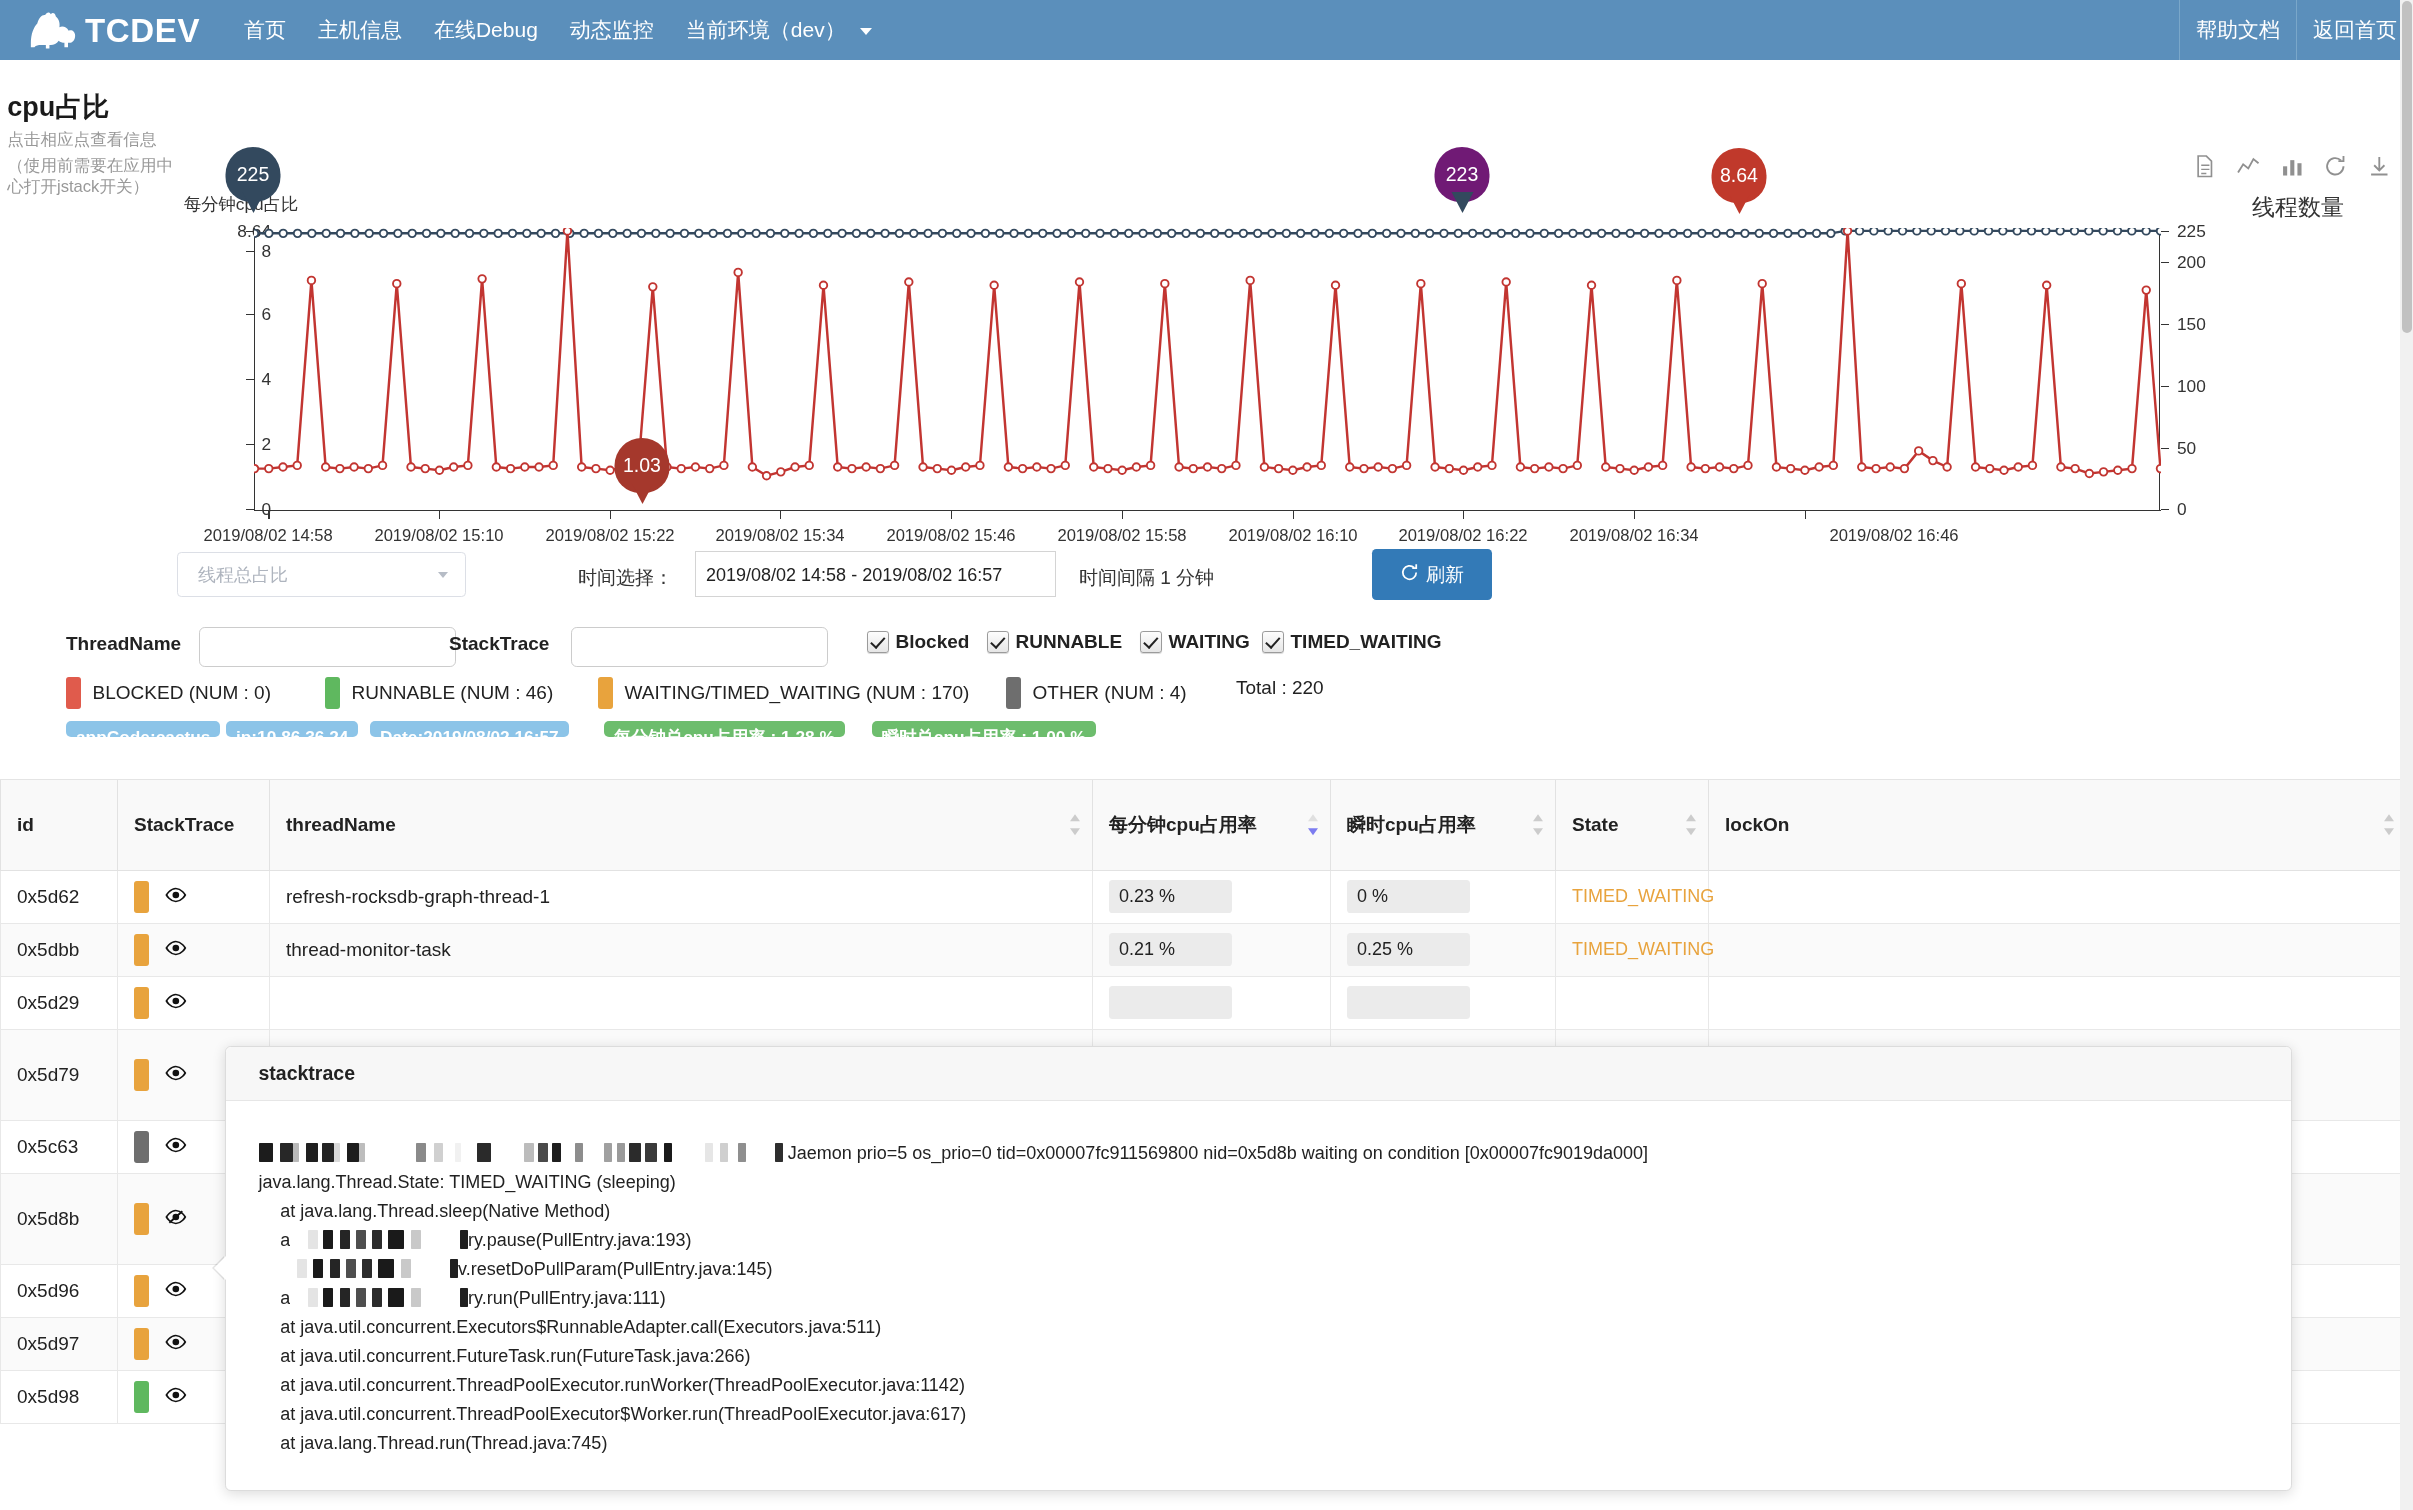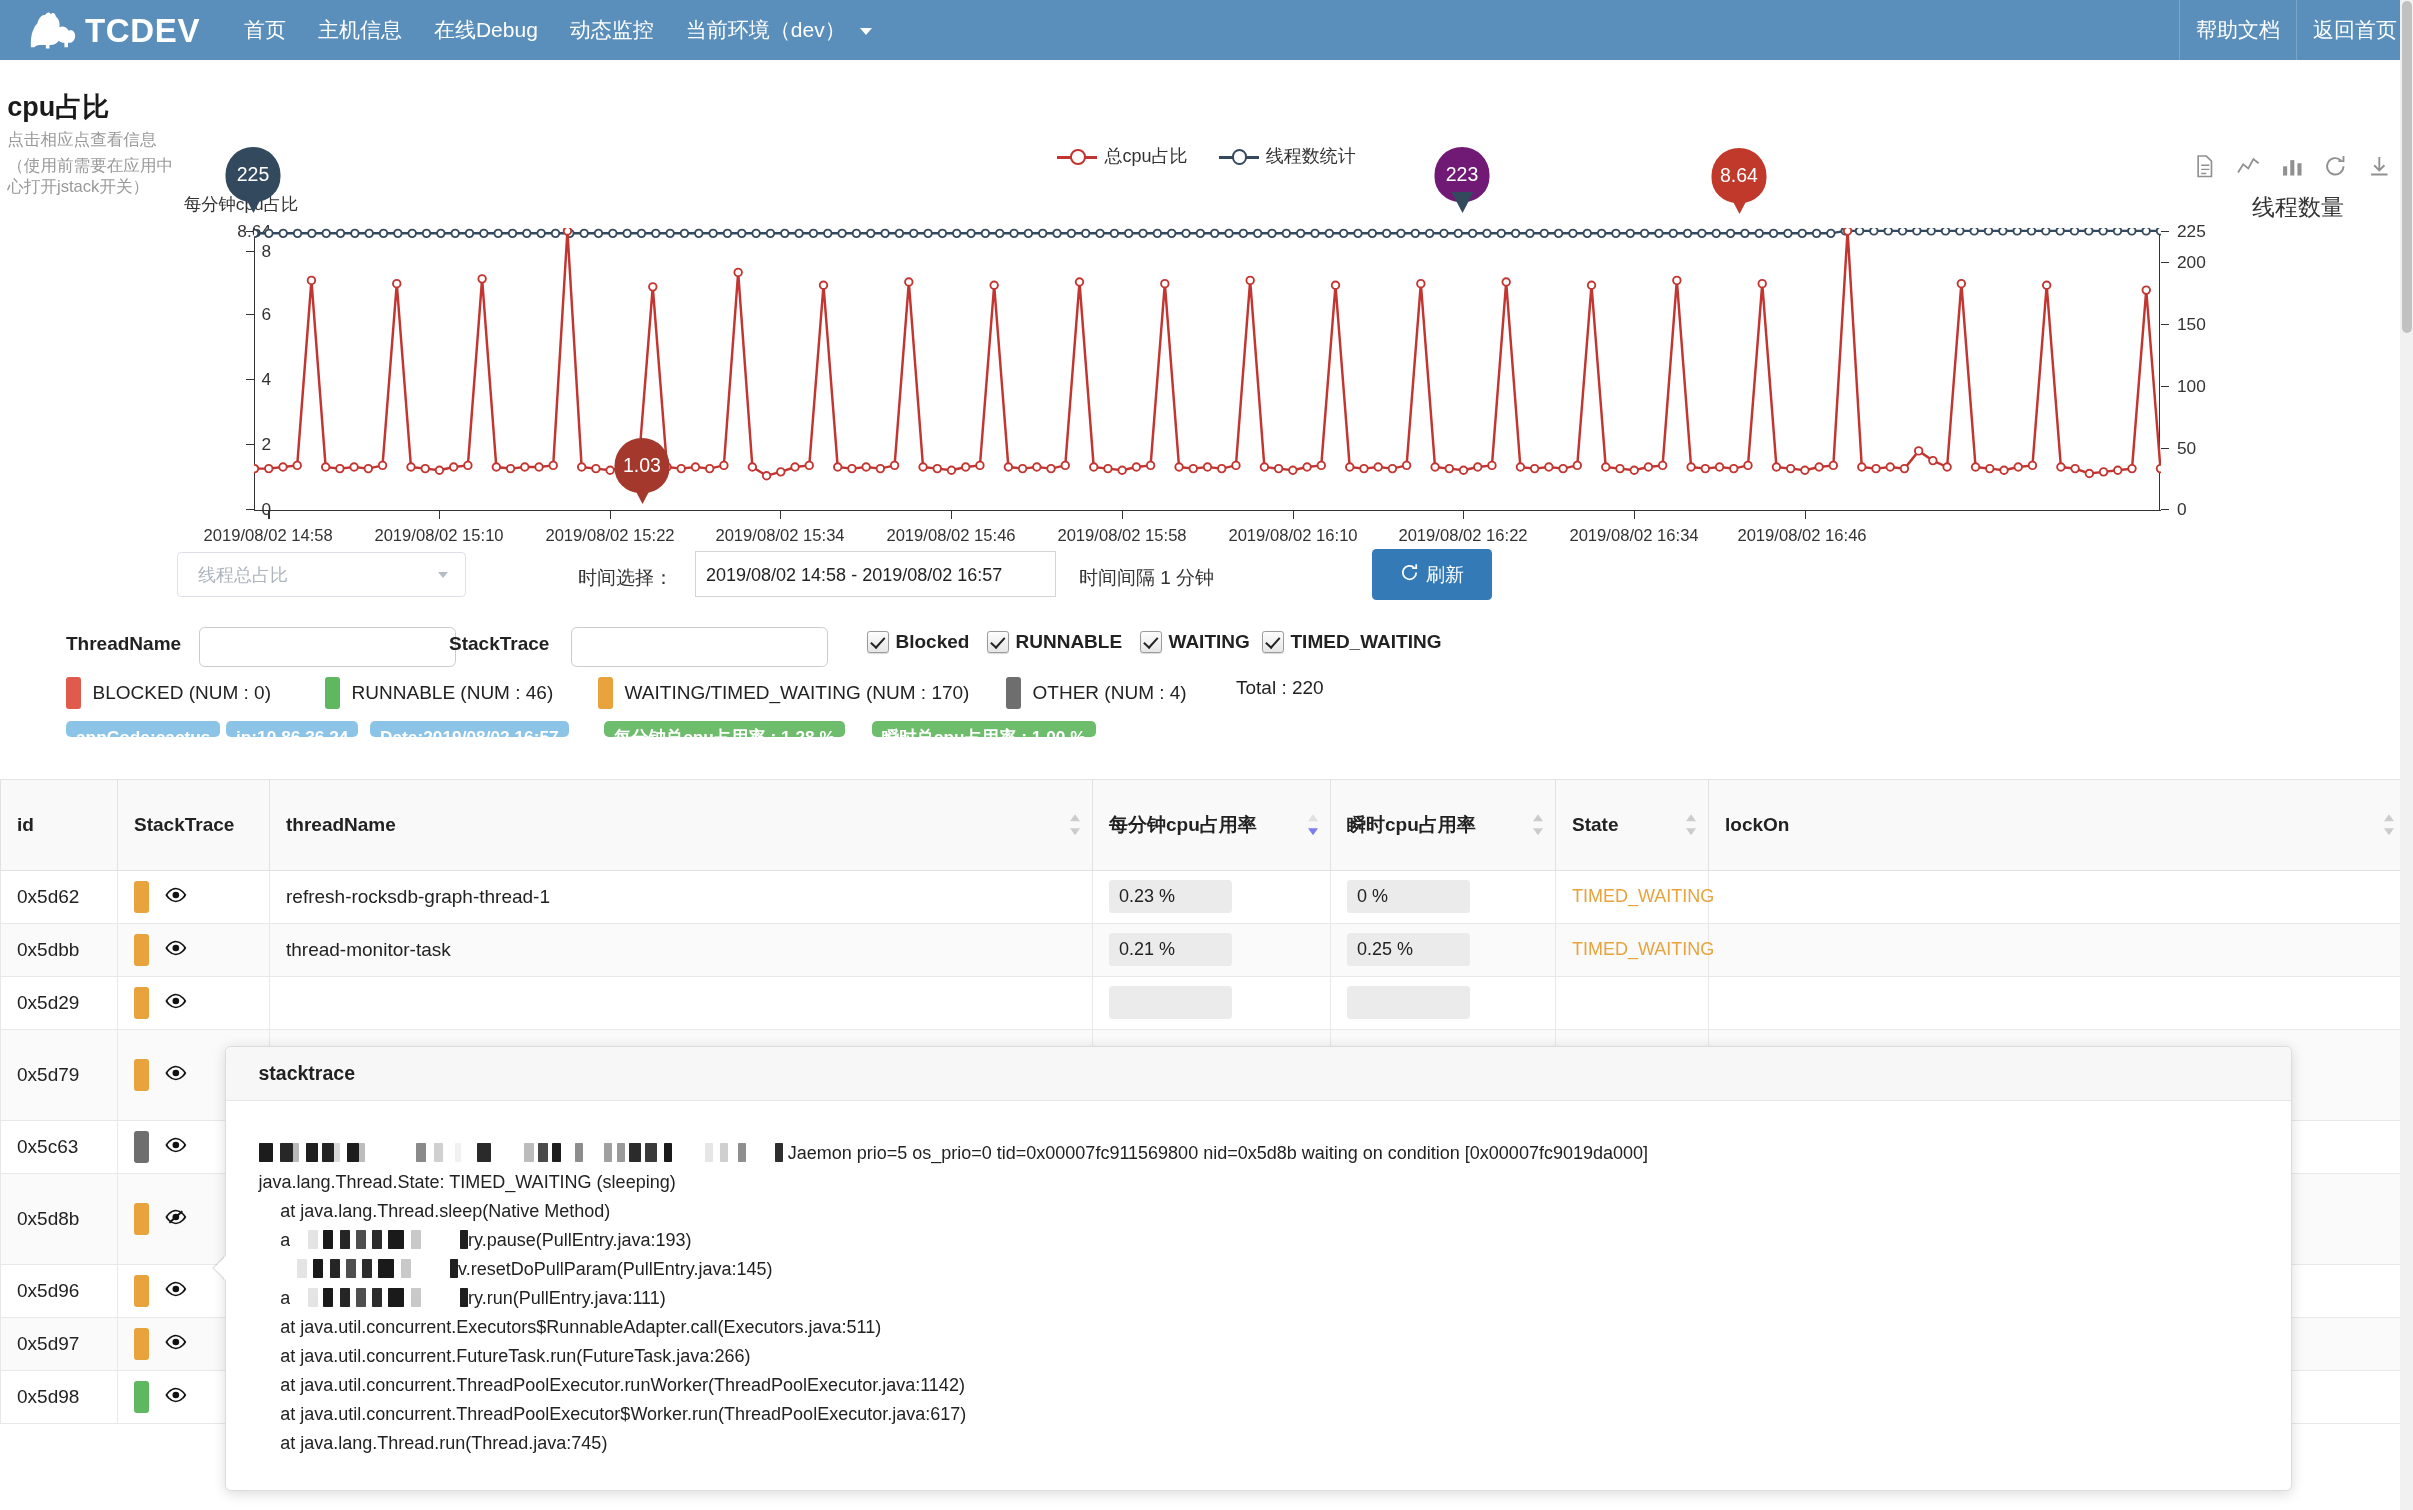--- a/index.html
+++ b/index.html
@@ -179,32 +179,20 @@
     <div class="nav-item">帮助文档</div>
     <div class="nav-item">返回首页</div>
   </div>
 </div>
 
 <div id="chart-panel">
   <div id="chart-title">cpu占比</div>
   <div id="chart-sub1">点击相应点查看信息</div>
   <div id="chart-sub2">（使用前需要在应用中心打开jstack开关）</div>
 
-  <div id="legend">
-    <span class="legend-item">
-      <span class="legend-mark">
-        <i style="background:#c23531"></i><b style="border-color:#c23531"></b>
-      </span><span>总cpu占比</span>
-    </span>
-    <span class="legend-item">
-      <span class="legend-mark">
-        <i style="background:#34495e"></i><b style="border-color:#34495e"></b>
-      </span><span>线程数统计</span>
-    </span>
-  </div>
 
   <div id="yl-label">每分钟cpu占比</div>
   <div id="yr-label">线程数量</div>
 
   <div id="toolbar-icons">
     <span class="ticon">
       <svg width="24.6" height="24.6" viewBox="0 0 24 24">
           <path fill="none" stroke="#555" stroke-width="1.6" d="M6 2h8l5 5v15H6z"></path>
           <path stroke="#555" stroke-width="1.4" d="M9 11h8M9 15h8M9 19h5"></path>
         </svg>
@@ -552,21 +540,21 @@
         <div class="xlab" style="left: 697px;">2019/08/02 15:46</div>
         <div class="xtick" style="left: 868px;"></div>
         <div class="xlab" style="left: 868px;">2019/08/02 15:58</div>
         <div class="xtick" style="left: 1039px;"></div>
         <div class="xlab" style="left: 1039px;">2019/08/02 16:10</div>
         <div class="xtick" style="left: 1209px;"></div>
         <div class="xlab" style="left: 1209px;">2019/08/02 16:22</div>
         <div class="xtick" style="left: 1380px;"></div>
         <div class="xlab" style="left: 1380px;">2019/08/02 16:34</div>
         <div class="xtick" style="left: 1551px;"></div>
-        <div class="xlab" style="left: 1548px;">2019/08/02 16:46</div>
+        <div class="xlab" style="left: 1640px;">2019/08/02 16:46</div>
       </div>
   </div>
 
   <div id="pins">
     <div class="pin" style="left:1462px;top:142px;">
       <div class="bub" style="background:#701a75;border-radius:50% 50% 46% 46%;">
         <span>223</span>
       </div>
       <div class="tip" style="border-top-color:#33495e;"></div>
     </div>

